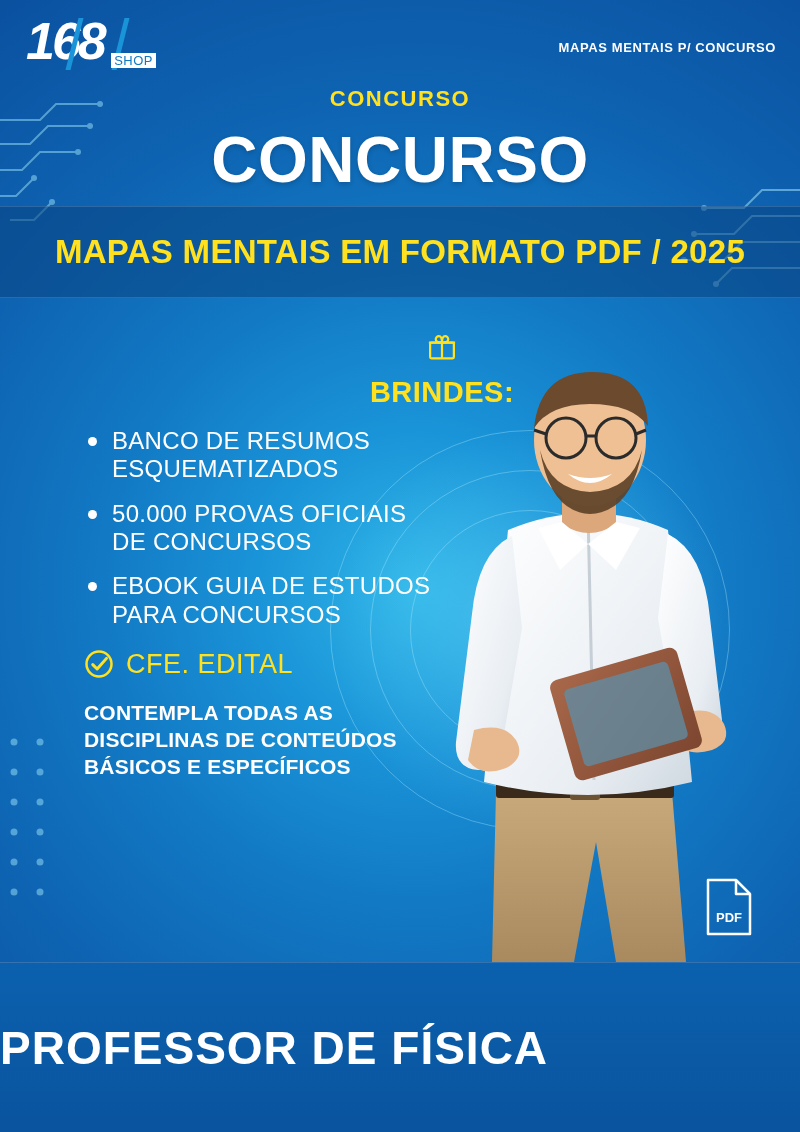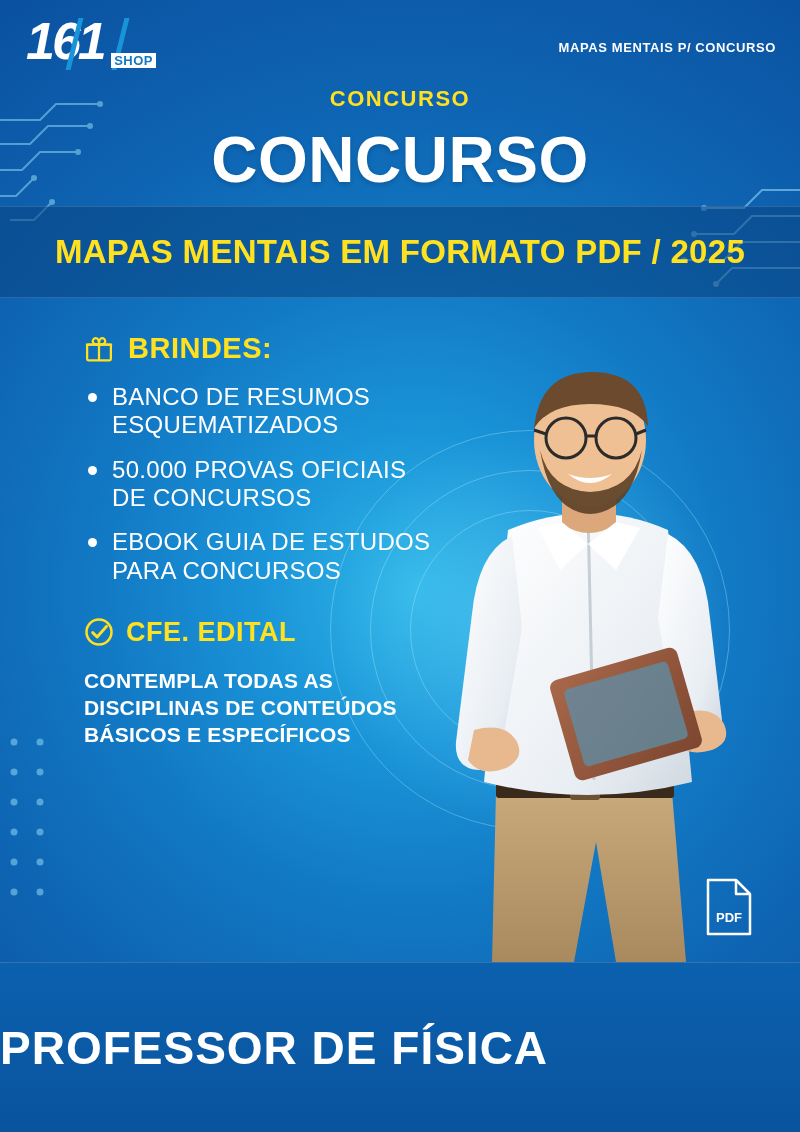--- a/index.html
+++ b/index.html
@@ -50,21 +50,21 @@
     justify-content:space-between;
     z-index:5;
   }
   .logo { position:relative; width:132px; height:56px; color:#fff; }
   .logo .num {
     font-size:52px; font-weight:bold; letter-spacing:-3px;
     font-style:italic; line-height:50px;
   }
   .logo .shop {
     position:absolute; right:2px; bottom:4px;
-    font-size:13px; font-weight:bold; letter-spacing:.5px;
+    font-size:13px; font-weight:normal; letter-spacing:.5px;
     background:#fff; color:#1279c4; padding:0 3px;
   }
   .logo .slash {
     position:absolute; left:46px; top:2px;
     width:5px; height:52px; background:#1a94d8; transform:skewX(-14deg);
   }
   .logo .slash2 {
     position:absolute; left:92px; top:2px;
     width:5px; height:52px; background:#1a94d8; transform:skewX(-14deg);
   }
@@ -97,40 +97,40 @@
   }
   .band-text {
     color:#ffe11f; font-size:33px; font-weight:bold; letter-spacing:.3px;
     text-align:center;
   }
 
   
   .content { position:relative; z-index:5; padding:34px 0 0 84px; }
   .brindes-head {
     display:flex; align-items:center; gap:14px;
-    color:#ffe11f; font-size:29px; font-weight:bold; letter-spacing:.5px;
+    color:#ffe11f; font-size:29px; font-weight:bold; letter-spacing:.5px;flex-direction:column;
   }
   .gift-icon { width:30px; height:30px; display:block; }
   ul.bullets { list-style:none; margin-top:18px; }
   ul.bullets li {
     position:relative;
     color:#fff; font-size:24px; font-weight:normal; line-height:1.18;
     letter-spacing:.3px;
     margin-bottom:16px; padding-left:28px;
     max-width:360px;
   }
   ul.bullets li::before {
     content:""; position:absolute; left:4px; top:10px;
     width:9px; height:9px; border-radius:50%; background:#fff;
   }
 
   .cfe-head {
     display:flex; align-items:center; gap:12px;
-    margin-top:32px;
-    color:#ffe11f; font-size:27px; font-weight:bold; letter-spacing:.5px;
+    margin-top:20px;
+    color:#ffe11f; font-size:27px; font-weight:normal; letter-spacing:.5px;
   }
   .check-icon { width:30px; height:30px; display:block; }
   .cfe-text {
     margin-top:20px;
     color:#fff; font-size:21px; font-weight:bold; line-height:1.28;
     letter-spacing:.2px; max-width:320px;
   }
 
   
   .pdf-badge {
@@ -212,21 +212,21 @@
   </svg>
 
   <div class="rings">
     <div class="ring" style="left:30px;  top:30px;  width:400px; height:400px;"></div>
     <div class="ring" style="left:70px;  top:70px;  width:320px; height:320px;"></div>
     <div class="ring" style="left:110px; top:110px; width:240px; height:240px;"></div>
   </div>
 
   <div class="header">
     <div class="logo">
-      <div class="num">161</div>
+      <div class="num">168</div>
       <div class="slash"></div>
       <div class="slash2"></div>
       <div class="shop">SHOP</div>
     </div>
     <div class="header-right">MAPAS MENTAIS P/ CONCURSO</div>
   </div>
 
   <div class="title-wrap">
     <div class="kicker">CONCURSO</div>
     <div class="main-title">

